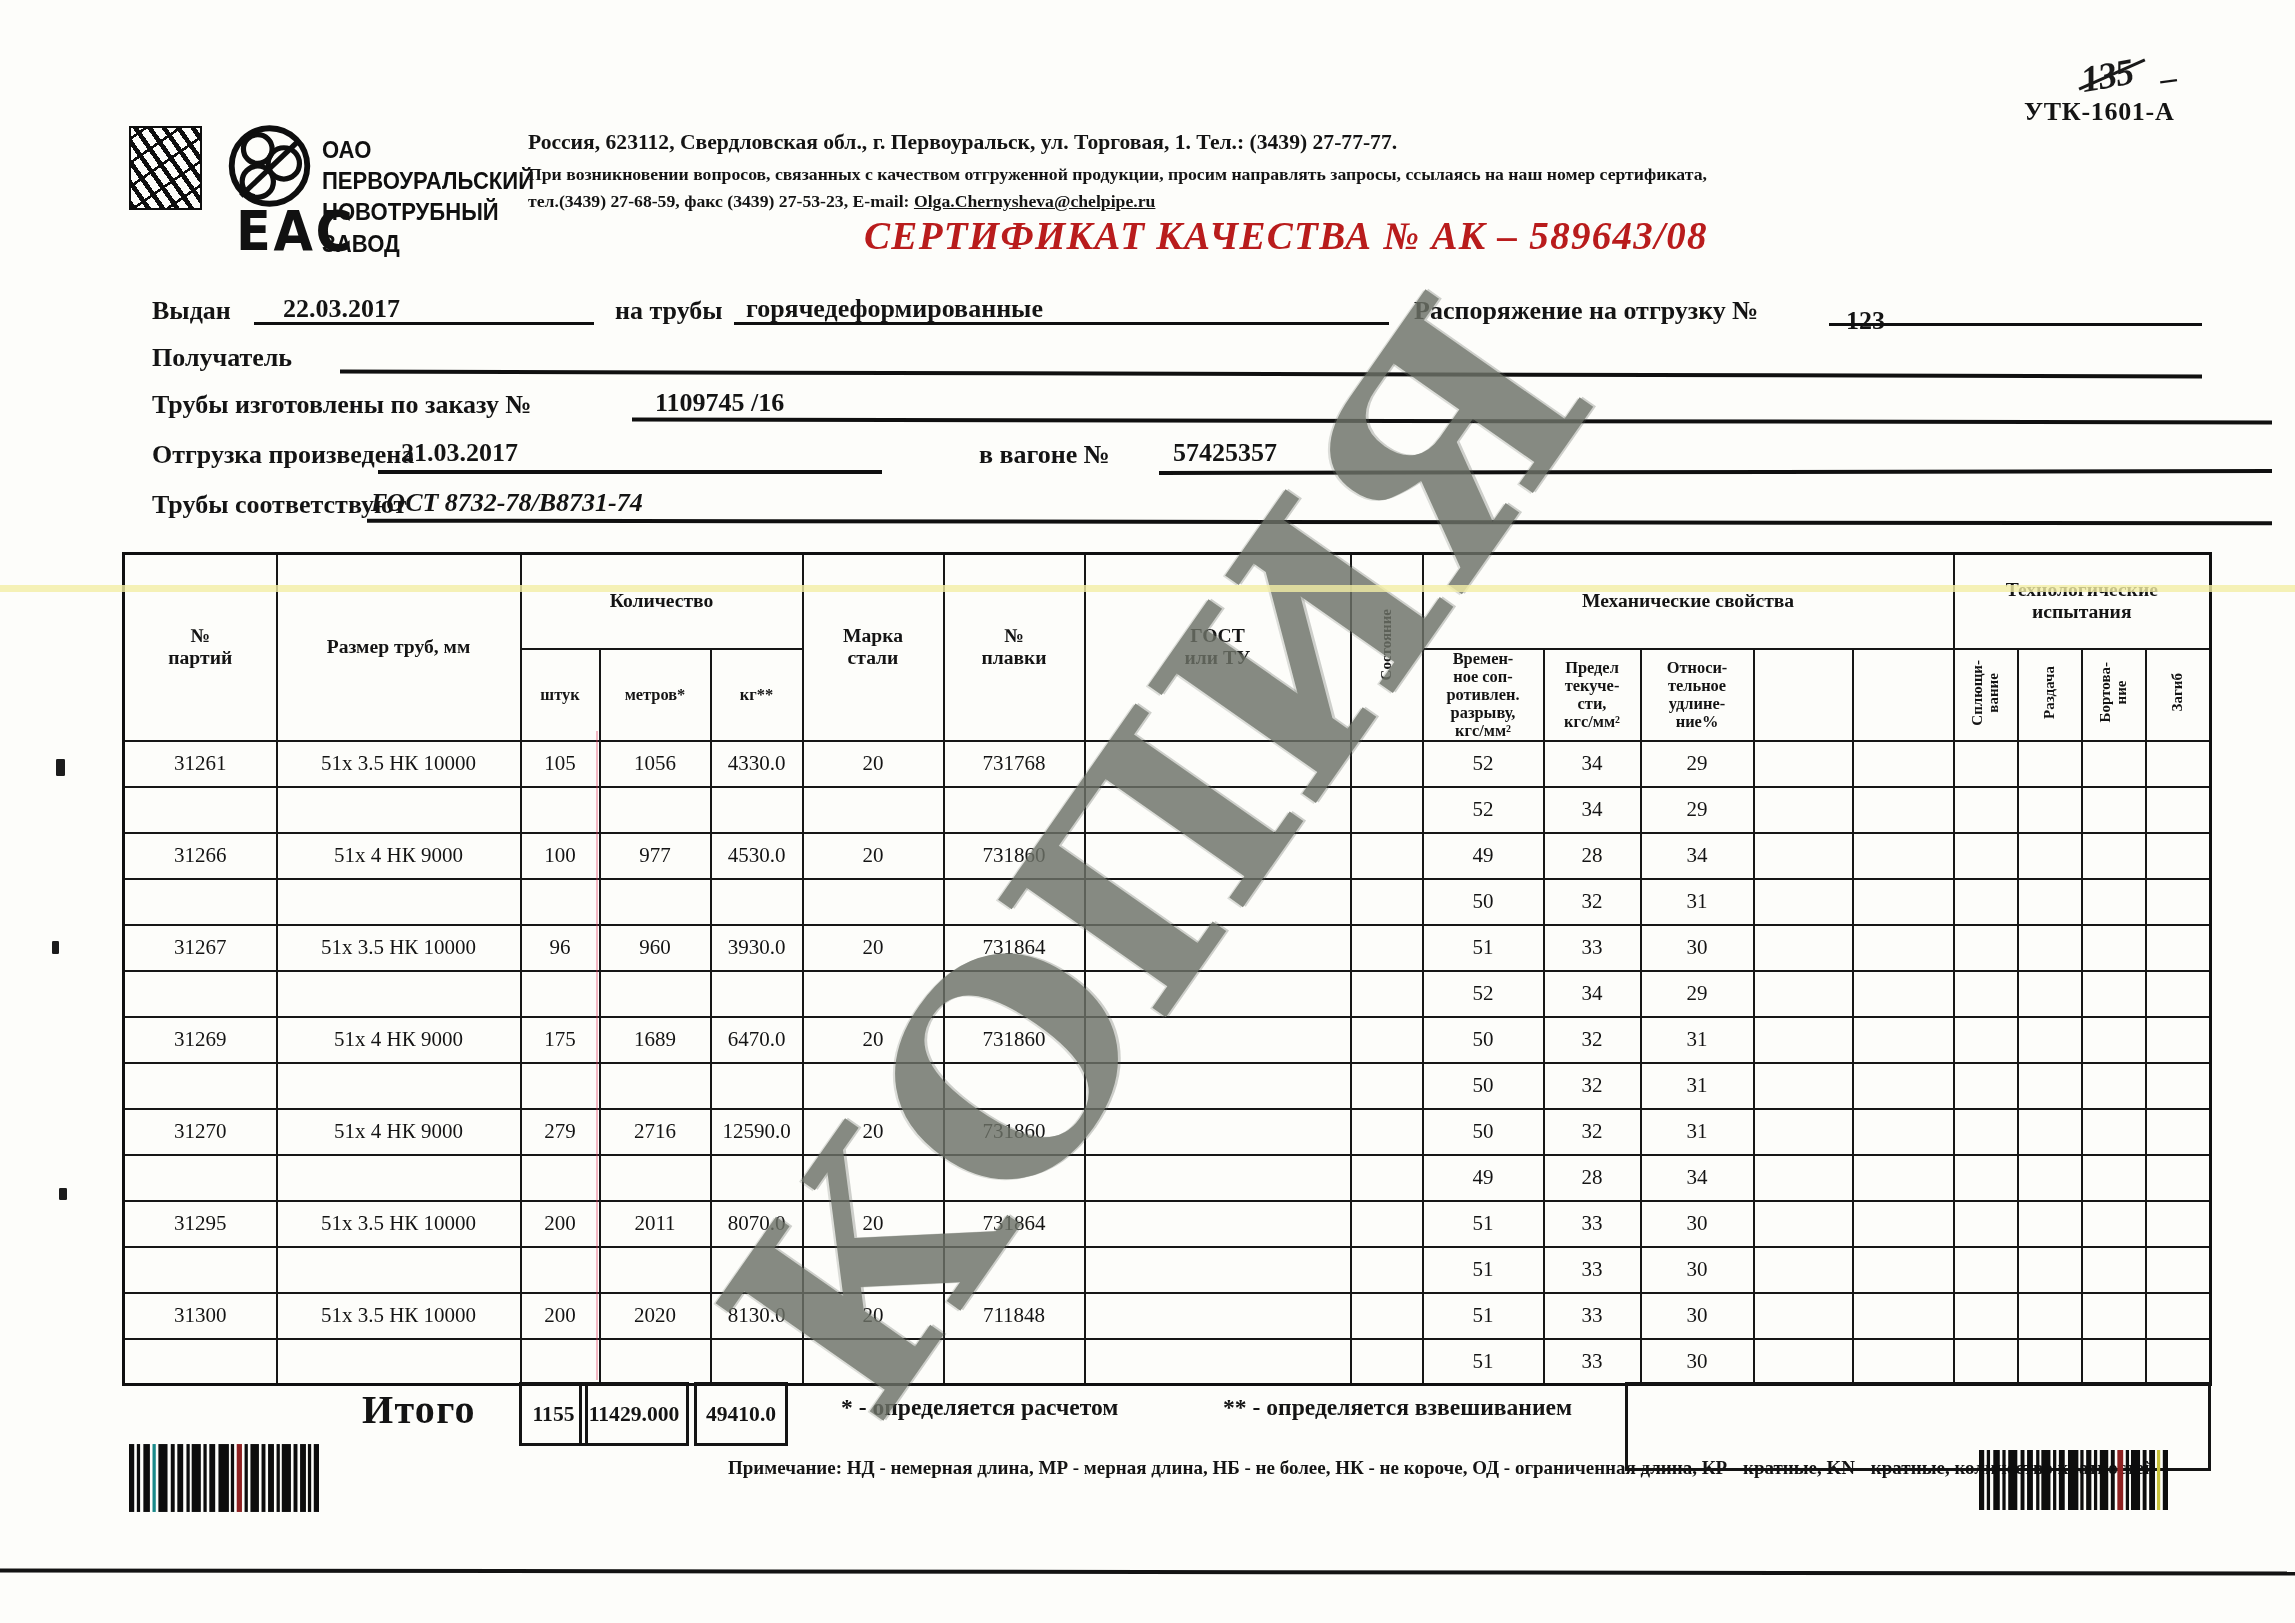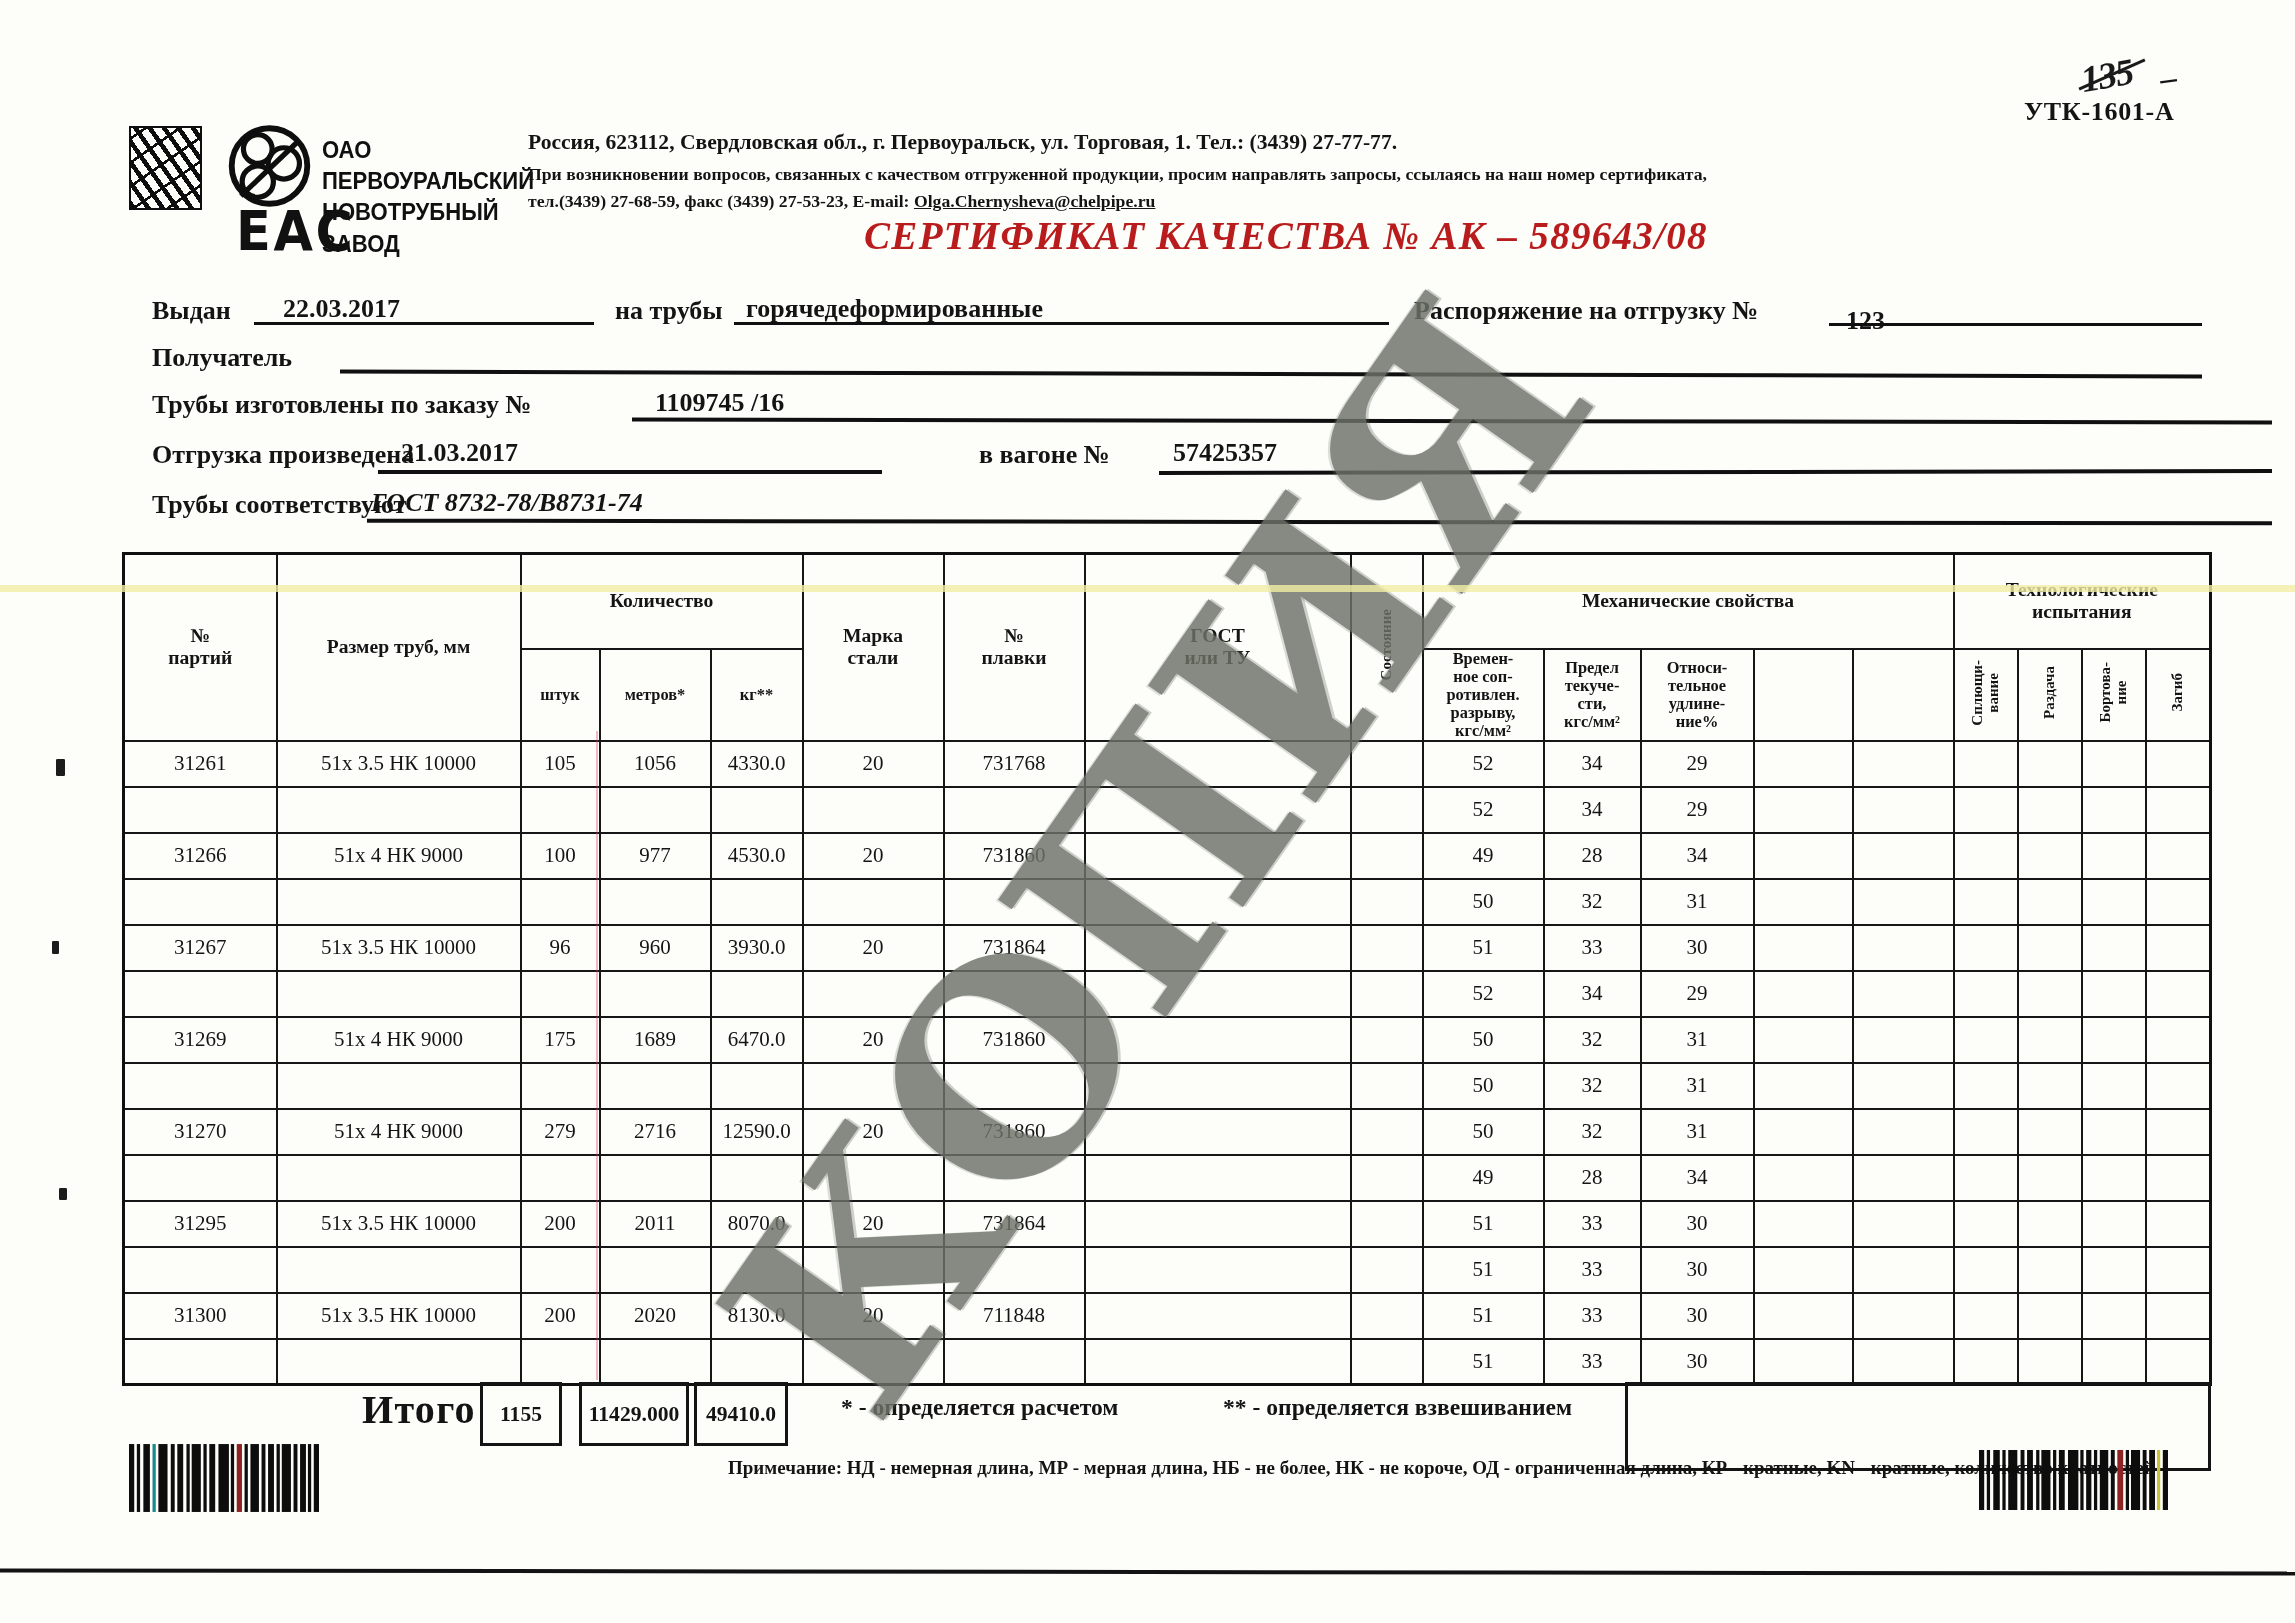--- a/index.html
+++ b/index.html
@@ -510,21 +510,21 @@
           <td></td>
           <td></td>
           <td></td>
           <td></td>
           <td></td>
         </tr>
       </tbody>
   </table>
 
   <div class="abs itogo" style="left:362px;top:1386px;">Итого</div>
-  <div class="abs tot-cell" style="left:480px;top:1382px;width:82px;height:64px;">1155</div>
+  <div class="abs tot-cell" style="left:519px;top:1382px;width:69px;height:64px;">1155</div>
   <div class="abs tot-cell" style="left:579px;top:1382px;width:110px;height:64px;">11429.000</div>
   <div class="abs tot-cell" style="left:694px;top:1382px;width:94px;height:64px;">49410.0</div>
   <div class="abs footnote" style="left:841px;top:1394px;">* - определяется расчетом</div>
   <div class="abs footnote" style="left:1223px;top:1394px;">** - определяется взвешиванием</div>
   <div class="abs bigbox" style="left:1625px;top:1382px;width:586px;height:89px;"></div>
 
   <div class="abs note" style="left:728px;top:1457px;">Примечание: НД - немерная длина, МР - мерная длина, НБ - не более, НК - не короче, ОД - ограниченная длина, КР - кратные, KN - кратные, количество кратностей</div>
 
   <div class="abs barcode" style="left:129px;top:1444px;">
     <svg width="190" height="68" viewBox="0 0 291 104">

